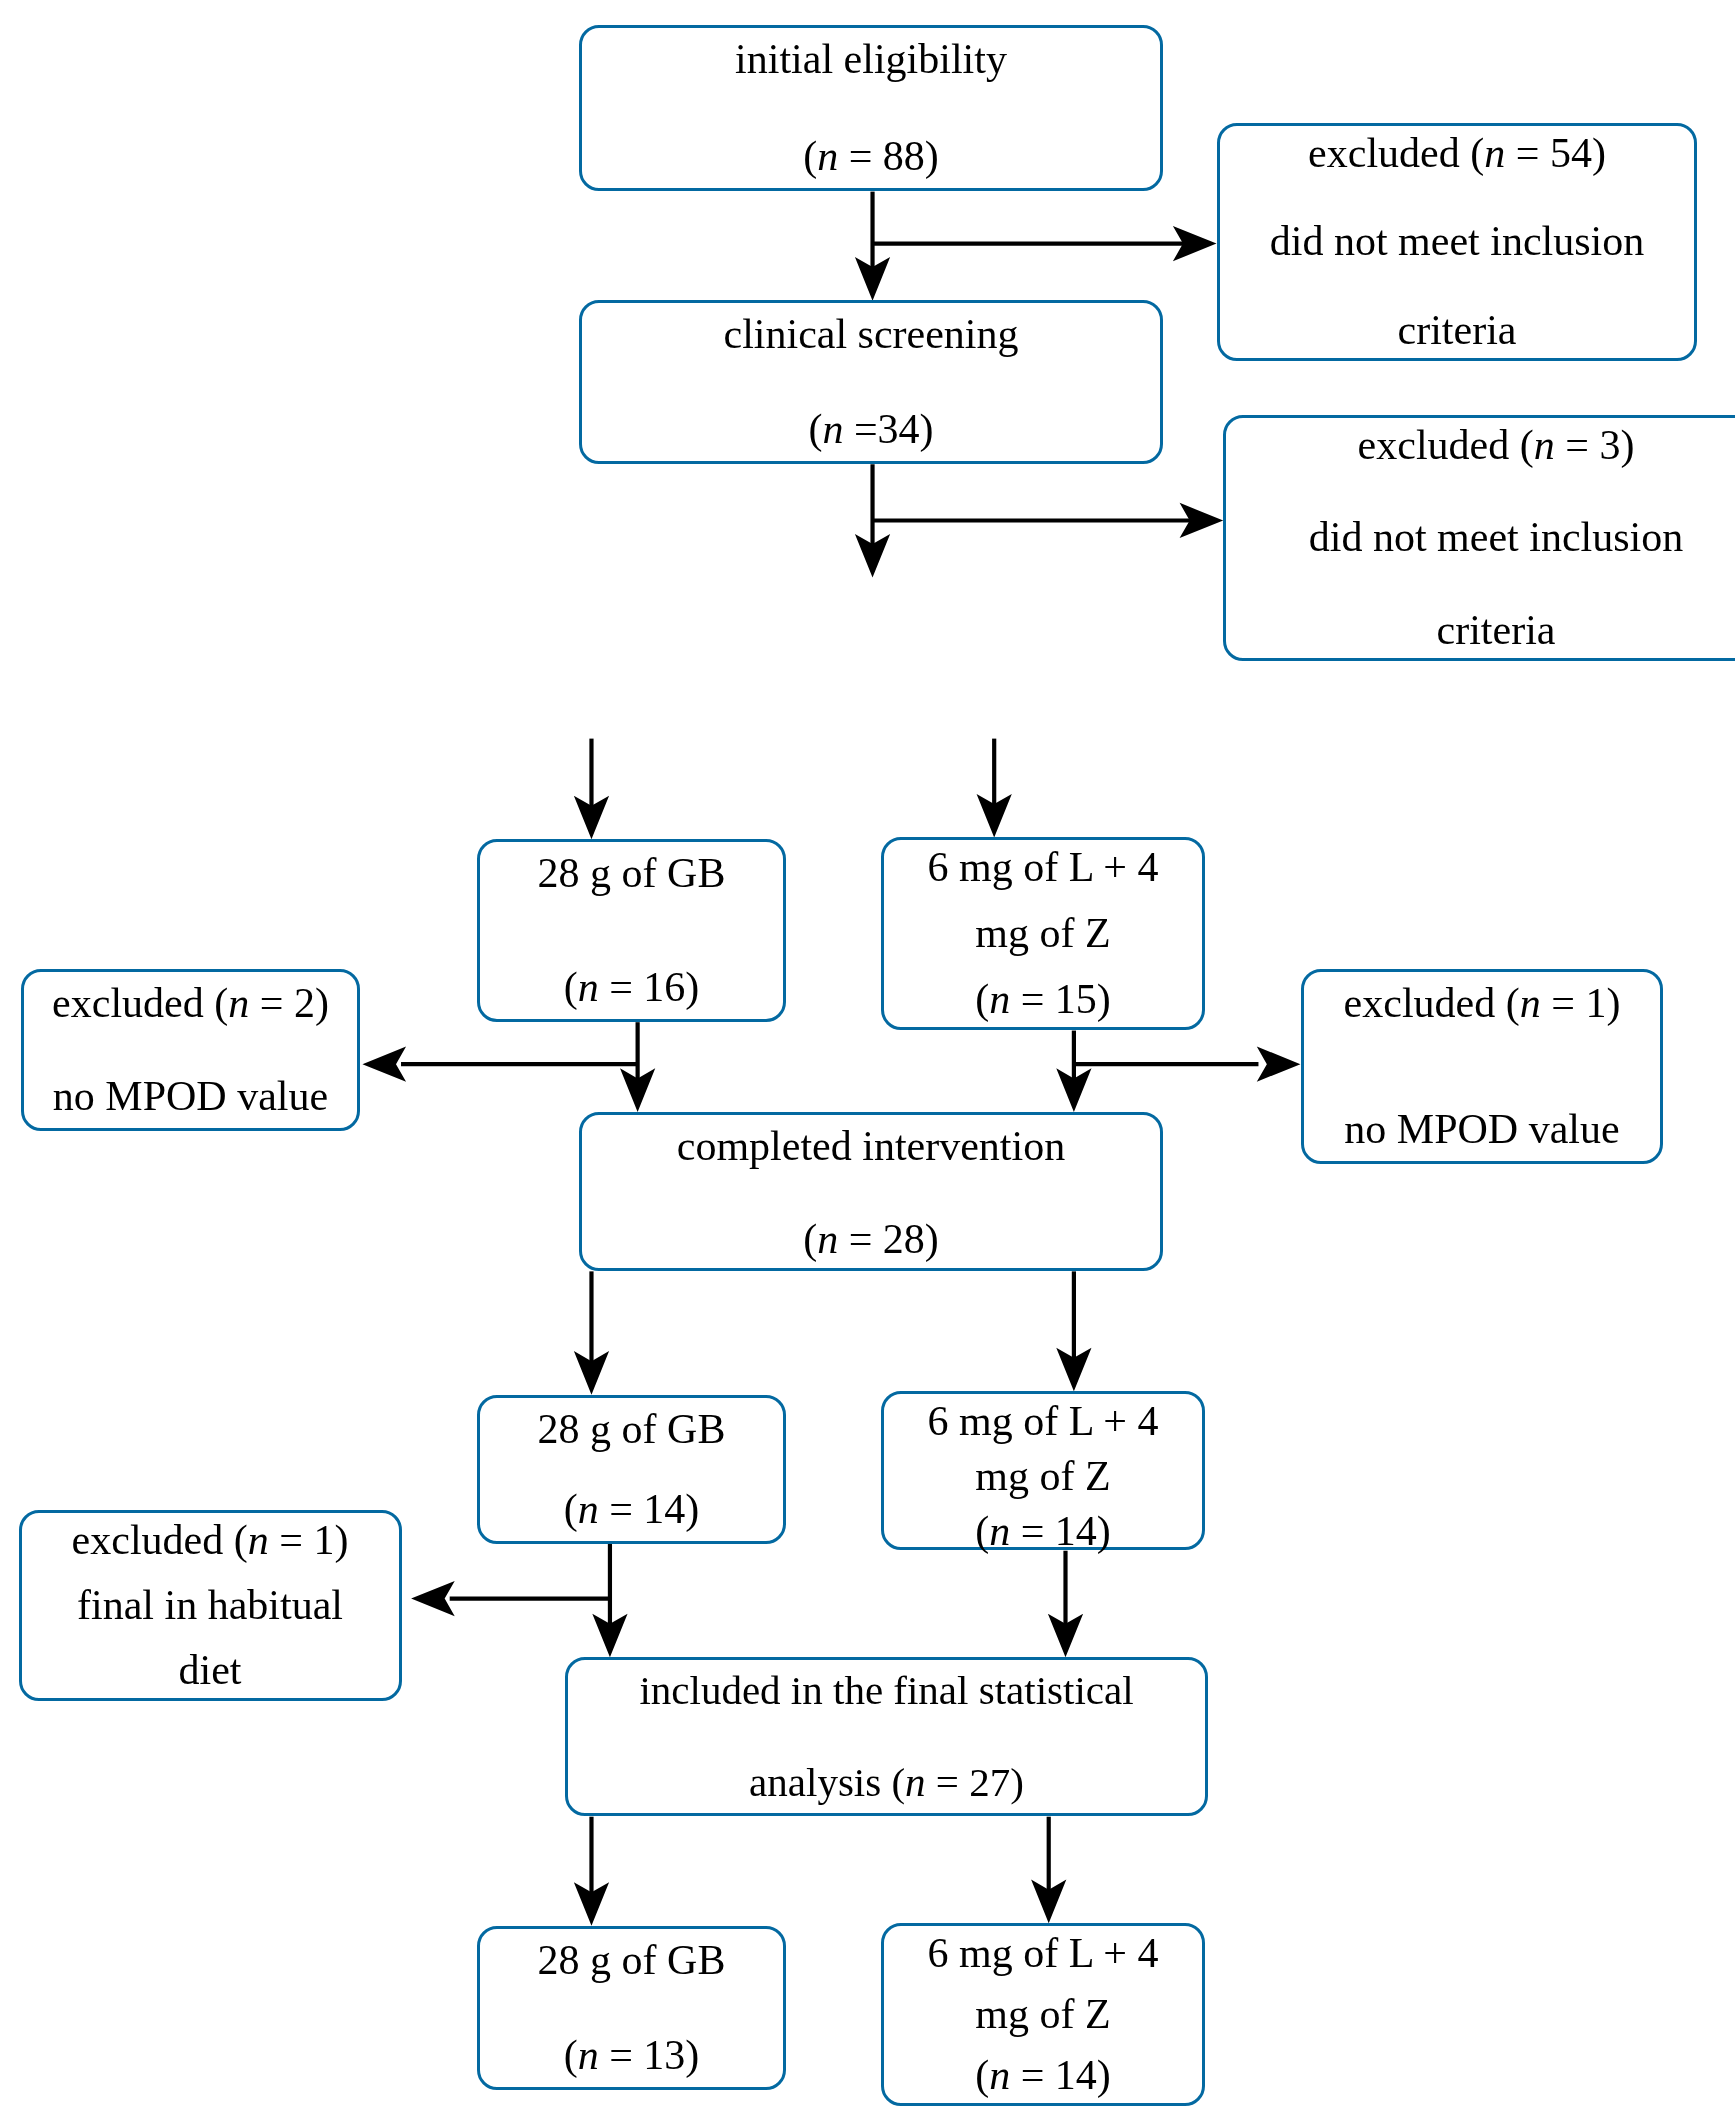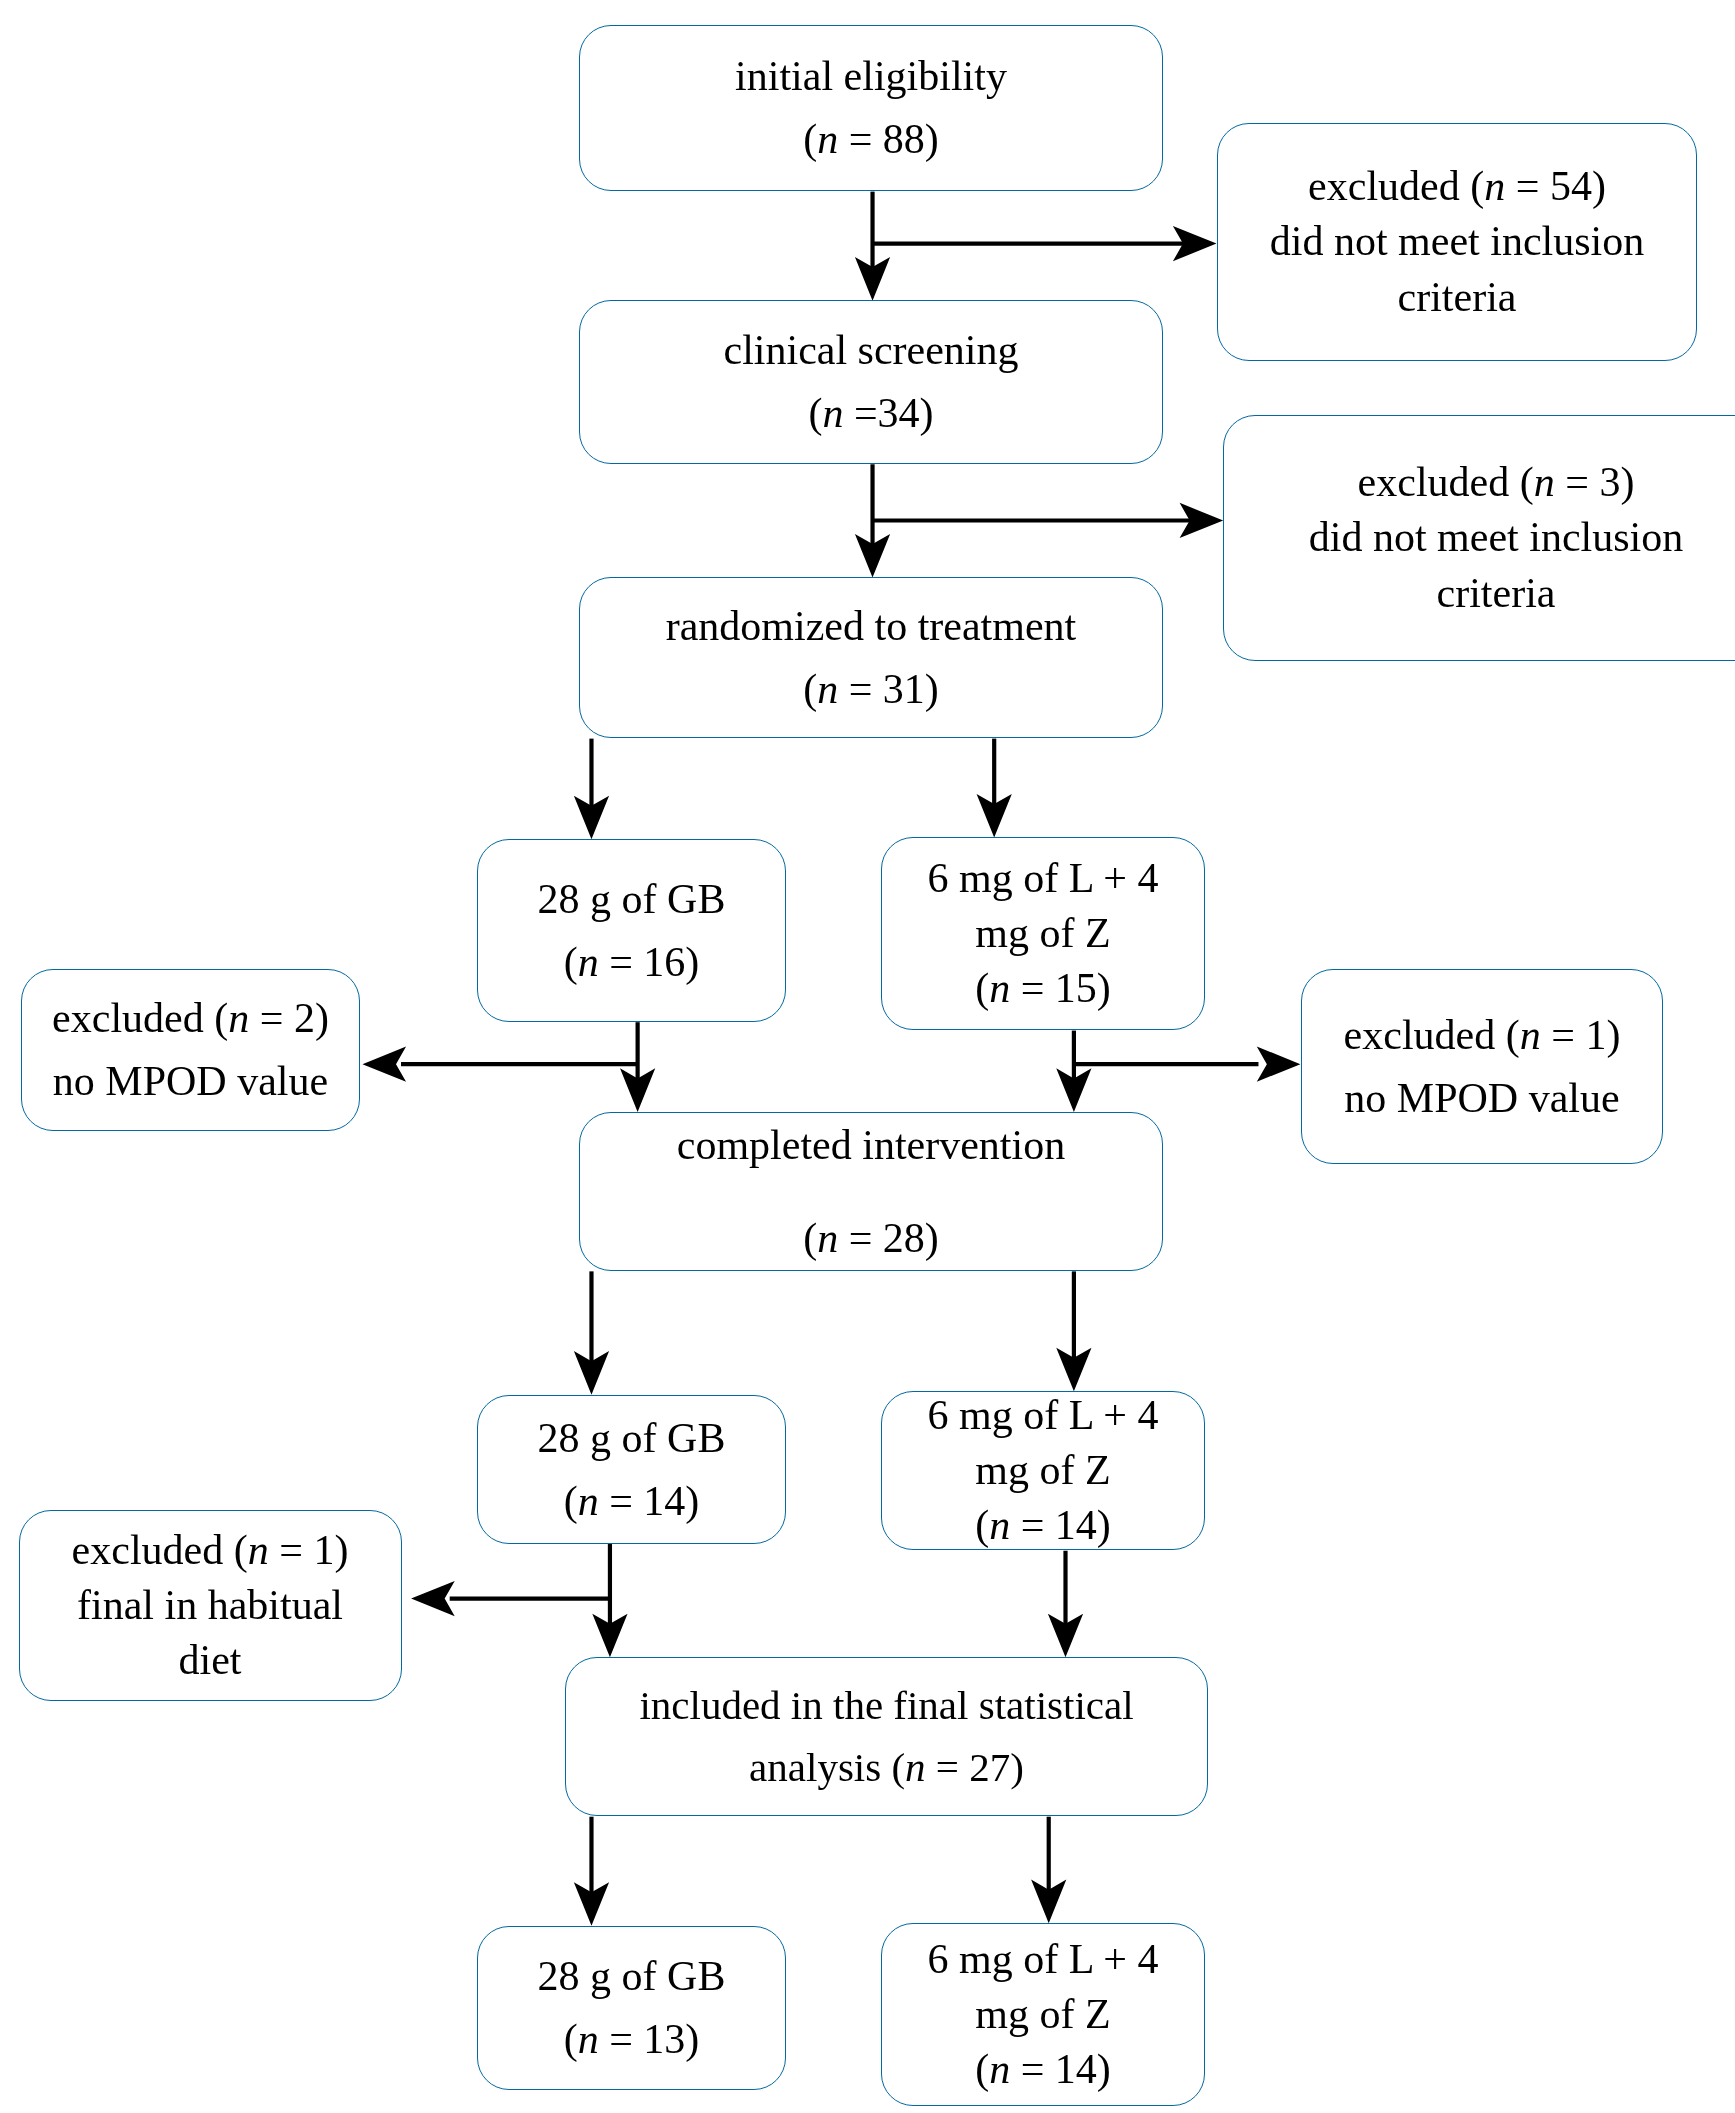--- a/index.html
+++ b/index.html
@@ -8,24 +8,24 @@
     width:1735px;height:2114px;
     background:#ffffff;
     font-family:"Liberation Serif","DejaVu Serif",serif;
     color:#000;
   }
   .connectors{position:absolute;left:0;top:0;width:1735px;height:2114px;}
   .node{
     position:absolute;
     box-sizing:border-box;
     background:#ffffff;
-    border:1px solid #0369a1;
-    border-radius:32px;
+    border:3px solid #0369a1;
+    border-radius:20px;
     display:flex;flex-direction:column;
-    align-items:center;justify-content:center;
+    align-items:center;justify-content:space-between;
     text-align:center;
     font-size:42px;line-height:1.5;
     overflow:visible;
     z-index:2;
   }
   .node .ln{display:block;white-space:nowrap;}
   .tight{line-height:1.31;}
   
   .b-initial   {left:579px; top:25px;   width:584px; height:166px;}
   .b-clinical  {left:579px; top:300px;  width:584px; height:164px;}
@@ -117,24 +117,20 @@
     <span class="ln">clinical screening</span>
     <span class="ln">(<i>n</i> =34)</span>
   </div>
 
   <div class="node b-ex2 tight">
     <span class="ln">excluded (<i>n</i> = 3)</span>
     <span class="ln">did not meet inclusion</span>
     <span class="ln">criteria</span>
   </div>
 
-  <div class="node b-random">
-    <span class="ln">randomized to treatment</span>
-    <span class="ln">(<i>n</i> = 31)</span>
-  </div>
 
   <div class="node b-gb1">
     <span class="ln">28 g of GB</span>
     <span class="ln">(<i>n</i> = 16)</span>
   </div>
 
   <div class="node b-lz1 tight">
     <span class="ln">6 mg of L + 4</span>
     <span class="ln">mg of Z</span>
     <span class="ln">(<i>n</i> = 15)</span>

